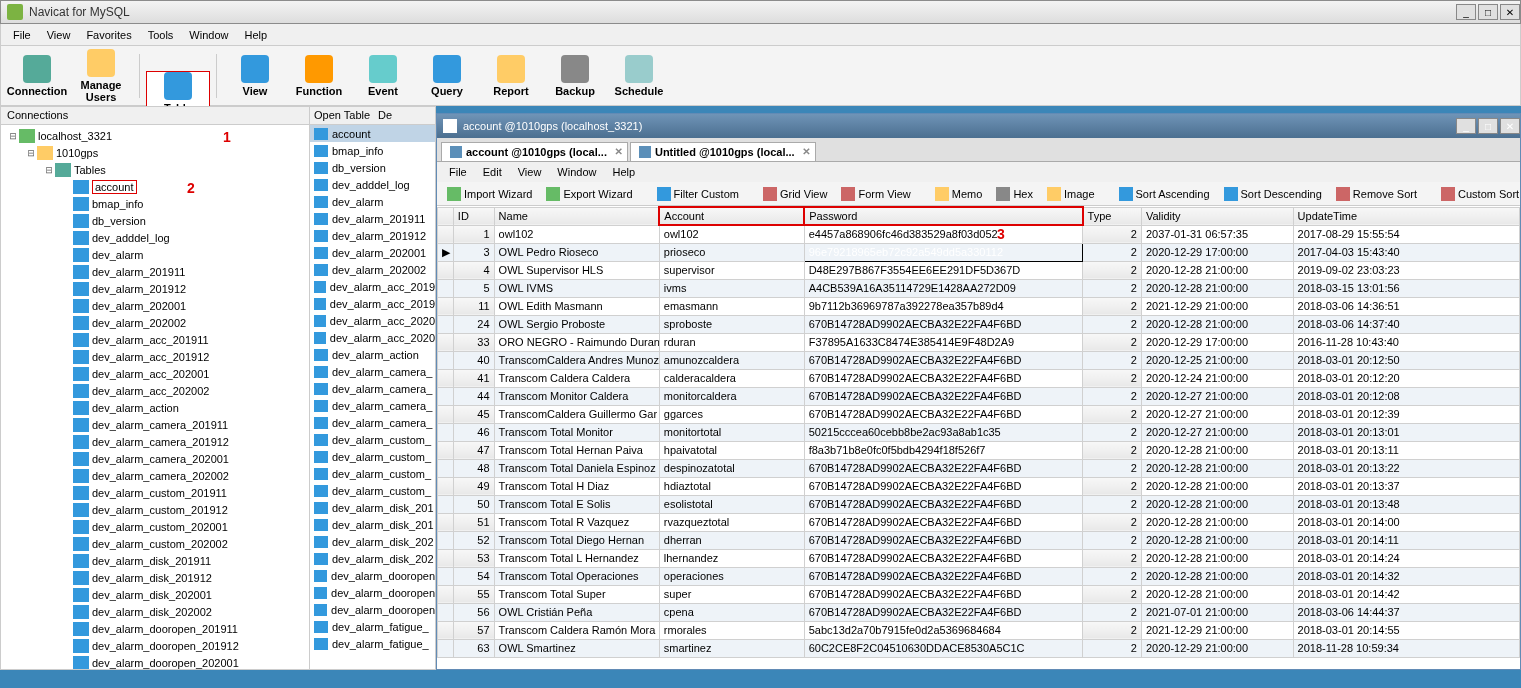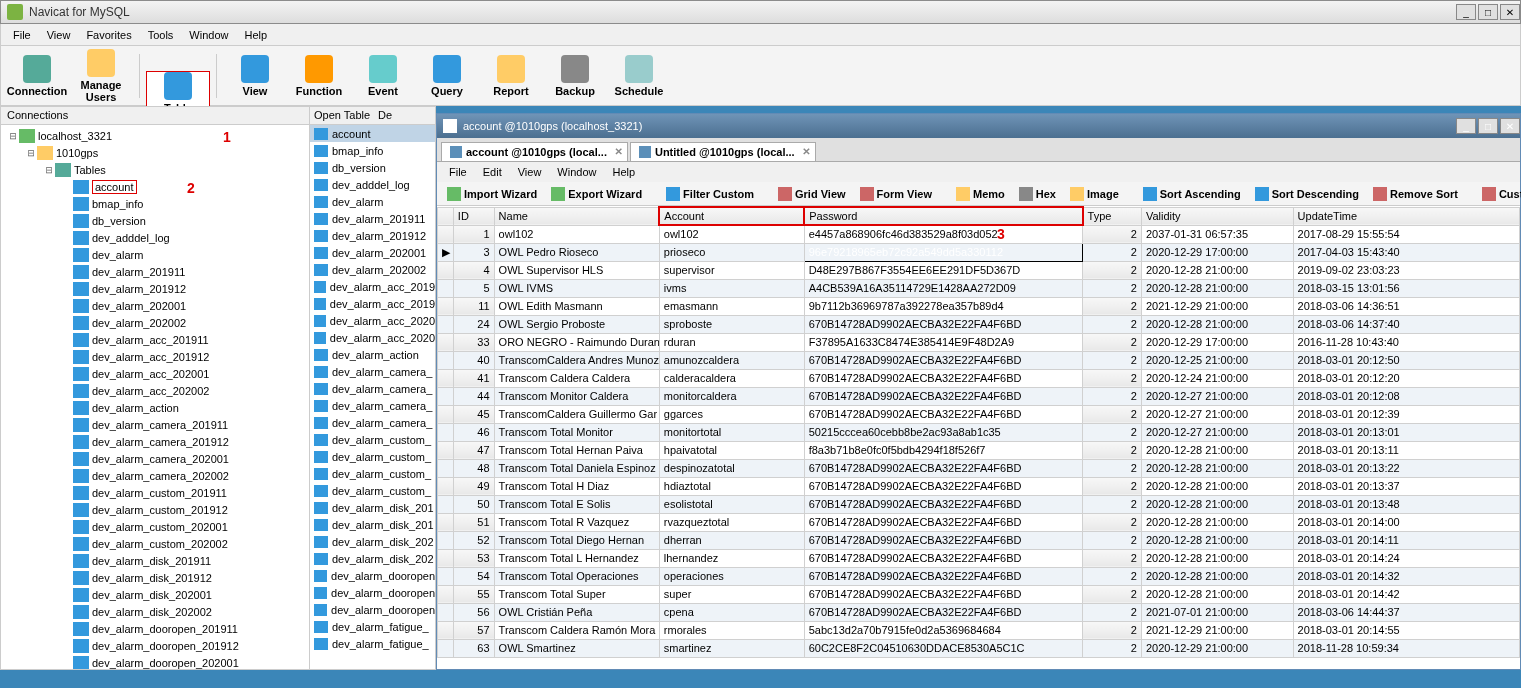--- a/index.html
+++ b/index.html
@@ -49,21 +49,21 @@
 .inner-titlebar .win-controls { margin-left: auto; display: flex; }
 .tabs { height: 24px; background: #e0e0e0; display: flex; align-items: flex-end; padding-left: 4px; border-bottom: 1px solid #aaa; }
 .tab { padding: 3px 20px 3px 8px; background: #fff; border: 1px solid #aaa; border-bottom: none; margin-right: 2px; position: relative; font-size: 11px; cursor: default; display: flex; align-items: center; font-weight: bold; }
 .tab .close { position: absolute; right: 4px; top: 3px; font-size: 10px; color: #888; }
 .tab .tabic { width: 12px; height: 12px; background: #5b8fb9; margin-right: 4px; }
 
 .inner-menu { height: 20px; background: #f0f0f0; display: flex; align-items: center; padding-left: 4px; }
 .inner-menu .mi { padding: 2px 8px; cursor: default; }
 
 .inner-tools { height: 24px; background: #f4f4f4; border-bottom: 1px solid #ccc; display: flex; align-items: center; padding-left: 4px; gap: 2px; }
-.inner-tools .tbtn { padding: 2px 6px; display: flex; align-items: center; cursor: default; white-space: nowrap; font-weight: bold; }
+.inner-tools .tbtn { padding: 2px 6px; display: flex; align-items: center; cursor: default; white-space: nowrap; }
 .inner-tools .sep { width: 1px; height: 18px; background: #ccc; margin: 0 4px; }
 .tic { width: 14px; height: 14px; margin-right: 3px; display: inline-block; }
 
 .grid-wrap { flex: 1; overflow: auto; background: #fff; position: relative; }
 .grid { width: 100%; border-collapse: collapse; table-layout: fixed; }
 .grid th, .grid td { border: 1px solid #d0d0d0; padding: 2px 4px; height: 18px; text-align: left; font-size: 11px; white-space: nowrap; overflow: hidden; }
 .grid th { background: linear-gradient(#f8f8f8,#e8e8e8); font-weight: normal; position: sticky; top: 0; }
 .grid th.boxed { border: 2px solid #d00; }
 .grid tr:nth-child(even) td { background: #eef3f8; }
 .grid td.sel { background: #3169c6; color: #fff; border: 1px solid #000; }

